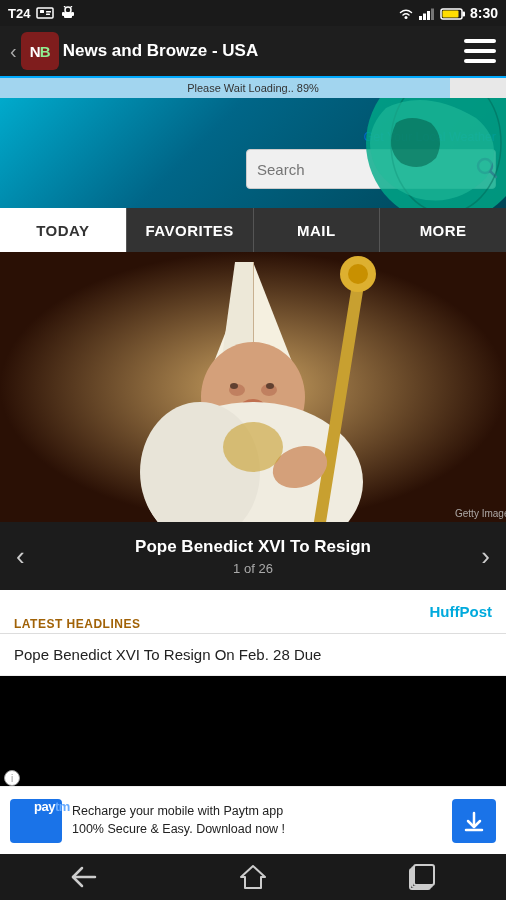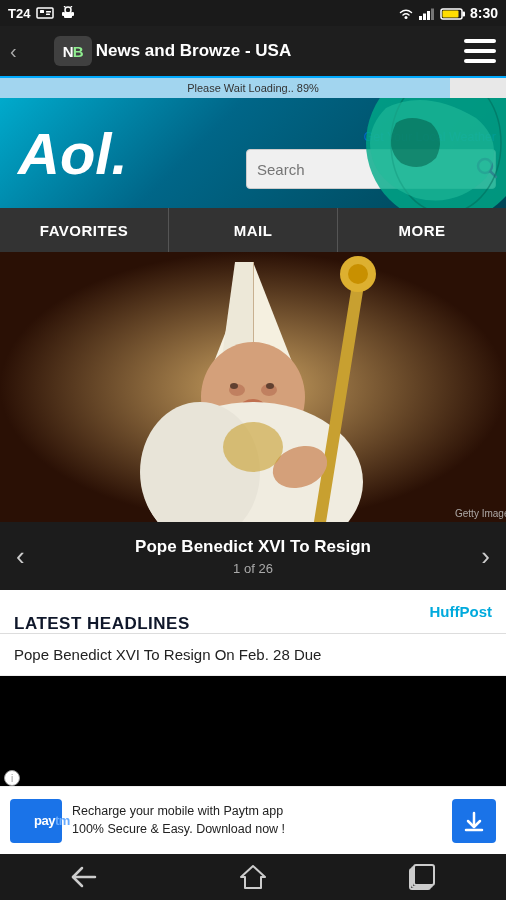--- a/index.html
+++ b/index.html
@@ -33,31 +33,30 @@
       background: #1e1e1e;
       height: 52px;
       display: flex;
       align-items: center;
       padding: 0 10px;
       justify-content: space-between;
       border-bottom: 2px solid #00aaff;
     }
     .app-logo {
       width: 38px;
-      height: 30px;
-      background: #404040;
+      height: 38px;
+      background: #7f1d1d;
       border-radius: 6px;
       display: flex;
       align-items: center;
       justify-content: center;
       font-weight: 900;
       font-size: 14px;
       color: white;
       letter-spacing: -1px;
-      margin-left: 33px;
     }
     .app-title {
       color: #fff;
       font-size: 17px;
       font-weight: bold;
     }
     .hamburger-icon {
       width: 32px;
       height: 24px;
       display: flex;
@@ -193,23 +192,23 @@
     .latest-headlines-bar {
       background: #fff;
       height: 44px;
       display: flex;
       align-items: center;
       justify-content: space-between;
       padding: 0 14px;
       border-bottom: 1px solid #ddd;
     }
     .latest-label {
-      font-size: 17px;
+      font-size: 12px;
       font-weight: 900;
-      color: #0f172a;
+      color: #a16207;
       text-transform: uppercase;
       letter-spacing: 0.5px;
       margin-top: 24px;
     }
     .huffpost-label {
       color: #00aadd;
       font-size: 15px;
       font-weight: bold;
     }
 
@@ -236,21 +235,21 @@
       bottom: 46px;
       left: 0;
       width: 100%;
     }
     .ad-logo {
       width: 52px;
       height: 44px;
       background: #1a73e8;
       border-radius: 4px;
       display: flex;
-      align-items: center;
+      align-items: flex-start;
       justify-content: center;
       flex-shrink: 0;
       padding-left: 32px;
     }
     .ad-logo-text {
       color: white;
       font-size: 13px;
       font-weight: 900;
       letter-spacing: -0.5px;
     }
@@ -367,21 +366,20 @@
   </div>
 </div>
 
 <div class="loading-bar-container">
   <div class="loading-bar-fill"></div>
   <span class="loading-text">Please Wait Loading.. 89%</span>
 </div>
 
 <div style="position:relative; background:#fff;">
   <div class="aol-banner">
-    <span class="aol-logo-text">Aol.</span>
 
     <svg class="aol-globe" viewBox="0 0 220 130">
       <ellipse cx="160" cy="55" rx="80" ry="80" fill="#00aa88" opacity="0.8"></ellipse>
       <ellipse cx="160" cy="55" rx="55" ry="70" fill="none" stroke="#006655" stroke-width="1.5" opacity="0.5"></ellipse>
       <path d="M100,20 Q140,0 190,30 Q220,55 200,90 Q170,120 130,110 Q90,95 85,65 Q80,40 100,20Z" fill="#22bb99" opacity="0.6"></path>
       <path d="M110,35 Q125,25 145,35 Q160,50 150,70 Q135,85 115,75 Q98,60 110,35Z" fill="#005544" opacity="0.5"></path>
     </svg>
 
     <div style="position:absolute; right:0; top:8px; bottom:0; width:270px; display:flex; flex-direction:column; justify-content:center; padding:6px 10px 4px;">
       <div style="text-align:right; margin-bottom:4px;">
@@ -394,20 +392,23 @@
             <circle cx="9" cy="9" r="7" fill="none" stroke="#dd00aa" stroke-width="2.5"></circle>
             <line x1="14.5" y1="14.5" x2="20" y2="20" stroke="#dd00aa" stroke-width="2.5" stroke-linecap="round"></line>
           </svg>
         </button>
       </div>
     </div>
   </div>
 </div>
 
 <div class="nav-tabs">
+  <div class="nav-tab active">
+    <span>TODAY</span>
+  </div>
   <div class="nav-tab">
     <span>FAVORITES</span>
   </div>
   <div class="nav-tab">
     <span>MAIL</span>
   </div>
   <div class="nav-tab">
     <span>MORE</span>
   </div>
 </div>

